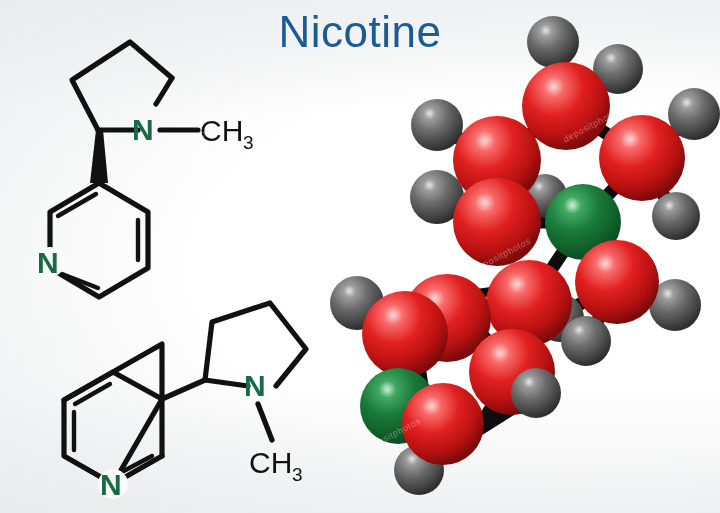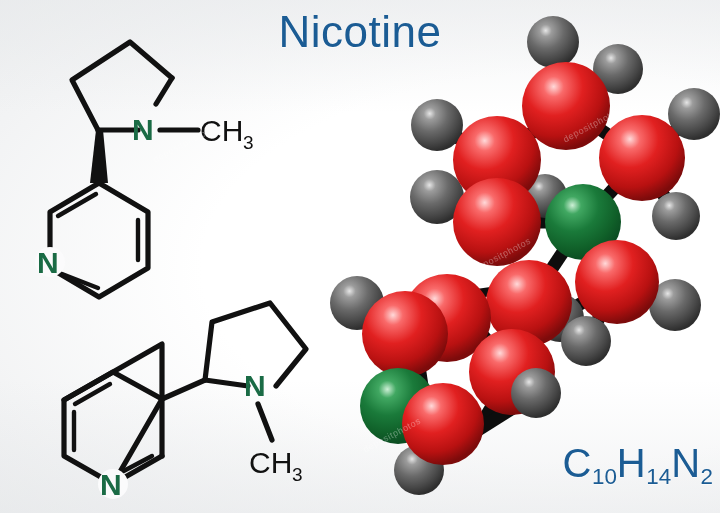--- a/index.html
+++ b/index.html
@@ -215,23 +215,20 @@
       <circle cx="405" cy="334" r="43" fill="url(#gC)"></circle>
       <circle cx="536" cy="393" r="25" fill="url(#gH)"></circle>
 
       <circle cx="398" cy="406" r="38" fill="url(#gN)"></circle>
 
       <circle cx="419" cy="470" r="25" fill="url(#gH)"></circle>
       <circle cx="443" cy="424" r="41" fill="url(#gC)"></circle>
     </g>
   </svg>
 
-  <div id="formula">
-    <span>C</span><sub>10</sub><span>H</span><sub>14</sub><span>N</span><sub>2</sub>
-  </div>
 
   <div class="wm" style="left:150px;top:140px;">depositphotos</div>
   <div class="wm" style="left:560px;top:120px;">depositphotos</div>
   <div class="wm" style="left:470px;top:250px;">depositphotos</div>
   <div class="wm" style="left:360px;top:430px;">depositphotos</div>
   <div class="wm" style="left:630px;top:350px;">depositphotos</div>
   <div class="wm" style="left:250px;top:220px;">depositphotos</div>
 
 </div>
 

